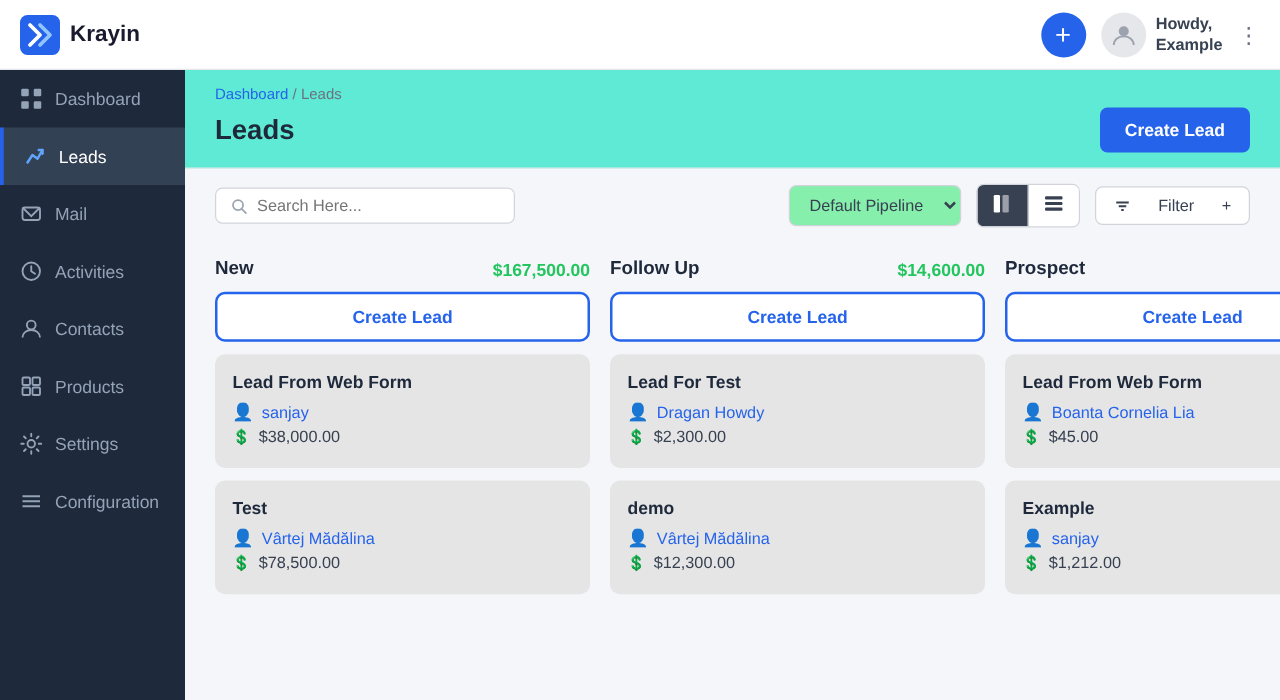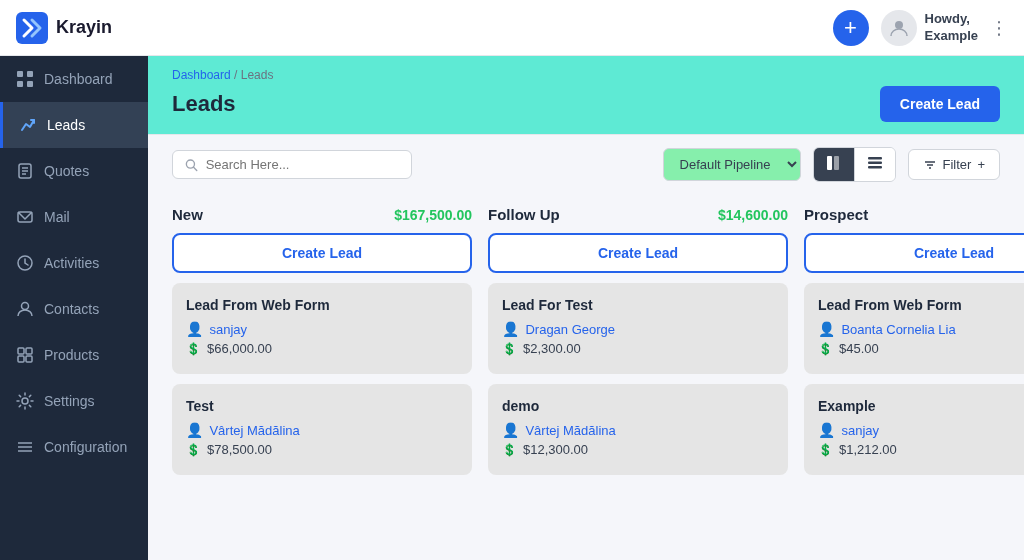--- a/index.html
+++ b/index.html
@@ -77,21 +77,21 @@
       margin-left: auto;
     }
     .view-toggles { display: flex; border: 1px solid #d1d5db; border-radius: 6px; overflow: hidden; }
     .view-btn {
       padding: 7px 12px; background: #fff; border: none; cursor: pointer; color: #374151;
       border-right: 1px solid #d1d5db;
     }
     .view-btn:last-child { border-right: none; }
     .view-btn.active { background: #374151; color: #fff; }
     .filter-btn {
-      display: flex; align-items: flex-end; gap: 6px;
+      display: flex; align-items: flex-end; gap: 22px;
       border: 1px solid #d1d5db; border-radius: 6px; padding: 7px 14px;
       background: #fff; font-size: 13px; color: #374151; cursor: pointer;
     }
 
     
     .kanban { display: flex; gap: 0; overflow-x: auto; flex: 1; padding: 0 24px 16px; background: #f5f6fa; }
     .kanban-col { width: 300px; flex-shrink: 0; margin-right: 16px; display: flex; flex-direction: column; }
     .col-header { display: flex; align-items: center; justify-content: space-between; padding: 12px 0 10px; }
     .col-title { font-size: 15px; font-weight: 700; color: #1e293b; }
     .col-amount { font-size: 14px; font-weight: 700; color: #22c55e; }
@@ -159,29 +159,20 @@
     </div>
     <div class="nav-item active">
       <svg class="nav-icon" viewBox="0 0 18 18" fill="none">
           <path d="M3 14 L7 8 L11 11 L15 4" stroke="#60a5fa" stroke-width="2" stroke-linecap="round" stroke-linejoin="round"></path>
           <path d="M12 4 L15 4 L15 7" stroke="#60a5fa" stroke-width="2" stroke-linecap="round" stroke-linejoin="round"></path>
         </svg>
       <span>Leads</span>
     </div>
     <div class="nav-item">
       <svg class="nav-icon" viewBox="0 0 18 18" fill="none">
-          <rect x="3" y="2" width="12" height="14" rx="2" stroke="#94a3b8" stroke-width="1.5"></rect>
-          <line x1="6" y1="6" x2="12" y2="6" stroke="#94a3b8" stroke-width="1.5"></line>
-          <line x1="6" y1="9" x2="12" y2="9" stroke="#94a3b8" stroke-width="1.5"></line>
-          <line x1="6" y1="12" x2="10" y2="12" stroke="#94a3b8" stroke-width="1.5"></line>
-        </svg>
-      <span>Quotes</span>
-    </div>
-    <div class="nav-item">
-      <svg class="nav-icon" viewBox="0 0 18 18" fill="none">
           <rect x="2" y="4" width="14" height="10" rx="2" stroke="#94a3b8" stroke-width="1.5"></rect>
           <polyline points="2,4 9,11 16,4" stroke="#94a3b8" stroke-width="1.5" fill="none"></polyline>
         </svg>
       <span>Mail</span>
     </div>
     <div class="nav-item">
       <svg class="nav-icon" viewBox="0 0 18 18" fill="none">
           <circle cx="9" cy="9" r="7" stroke="#94a3b8" stroke-width="1.5"></circle>
           <polyline points="9,5 9,9 12,11" stroke="#94a3b8" stroke-width="1.5" fill="none" stroke-linecap="round"></polyline>
         </svg>
@@ -280,21 +271,21 @@
         </div>
         <button class="create-lead-card-btn">Create Lead</button>
         <div class="lead-card">
           <div class="lead-name">Lead From Web Form</div>
           <div class="lead-row">
             <span class="person-icon">👤</span>
             <span class="lead-person">sanjay</span>
           </div>
           <div class="lead-row">
             <span class="dollar-icon">💲</span>
-            <span class="lead-amount">$66,000.00</span>
+            <span class="lead-amount">$38,000.00</span>
           </div>
         </div>
         <div class="lead-card">
           <div class="lead-name">Test</div>
           <div class="lead-row">
             <span class="person-icon">👤</span>
             <span class="lead-person">Vârtej Mădălina</span>
           </div>
           <div class="lead-row">
             <span class="dollar-icon">💲</span>
@@ -306,21 +297,21 @@
       <div class="kanban-col">
         <div class="col-header">
           <span class="col-title">Follow Up</span>
           <span class="col-amount">$14,600.00</span>
         </div>
         <button class="create-lead-card-btn">Create Lead</button>
         <div class="lead-card">
           <div class="lead-name">Lead For Test</div>
           <div class="lead-row">
             <span class="person-icon">👤</span>
-            <span class="lead-person">Dragan George</span>
+            <span class="lead-person">Dragan Howdy</span>
           </div>
           <div class="lead-row">
             <span class="dollar-icon">💲</span>
             <span class="lead-amount">$2,300.00</span>
           </div>
         </div>
         <div class="lead-card">
           <div class="lead-name">demo</div>
           <div class="lead-row">
             <span class="person-icon">👤</span>

